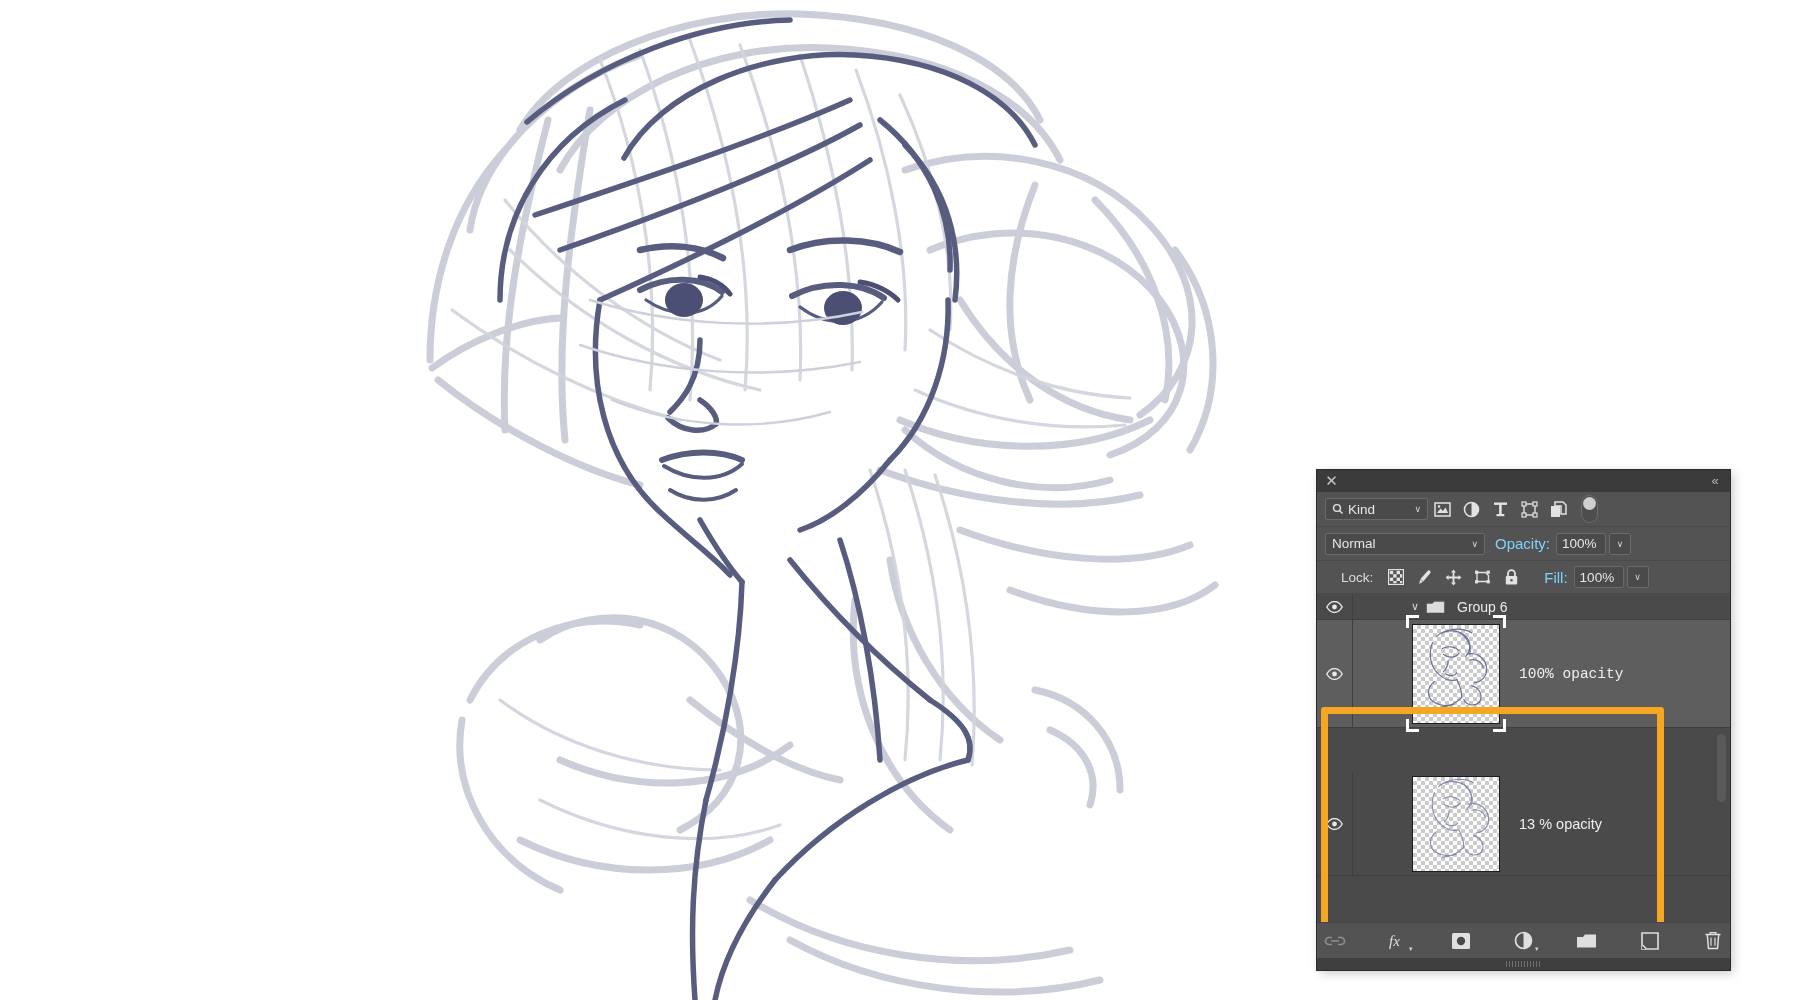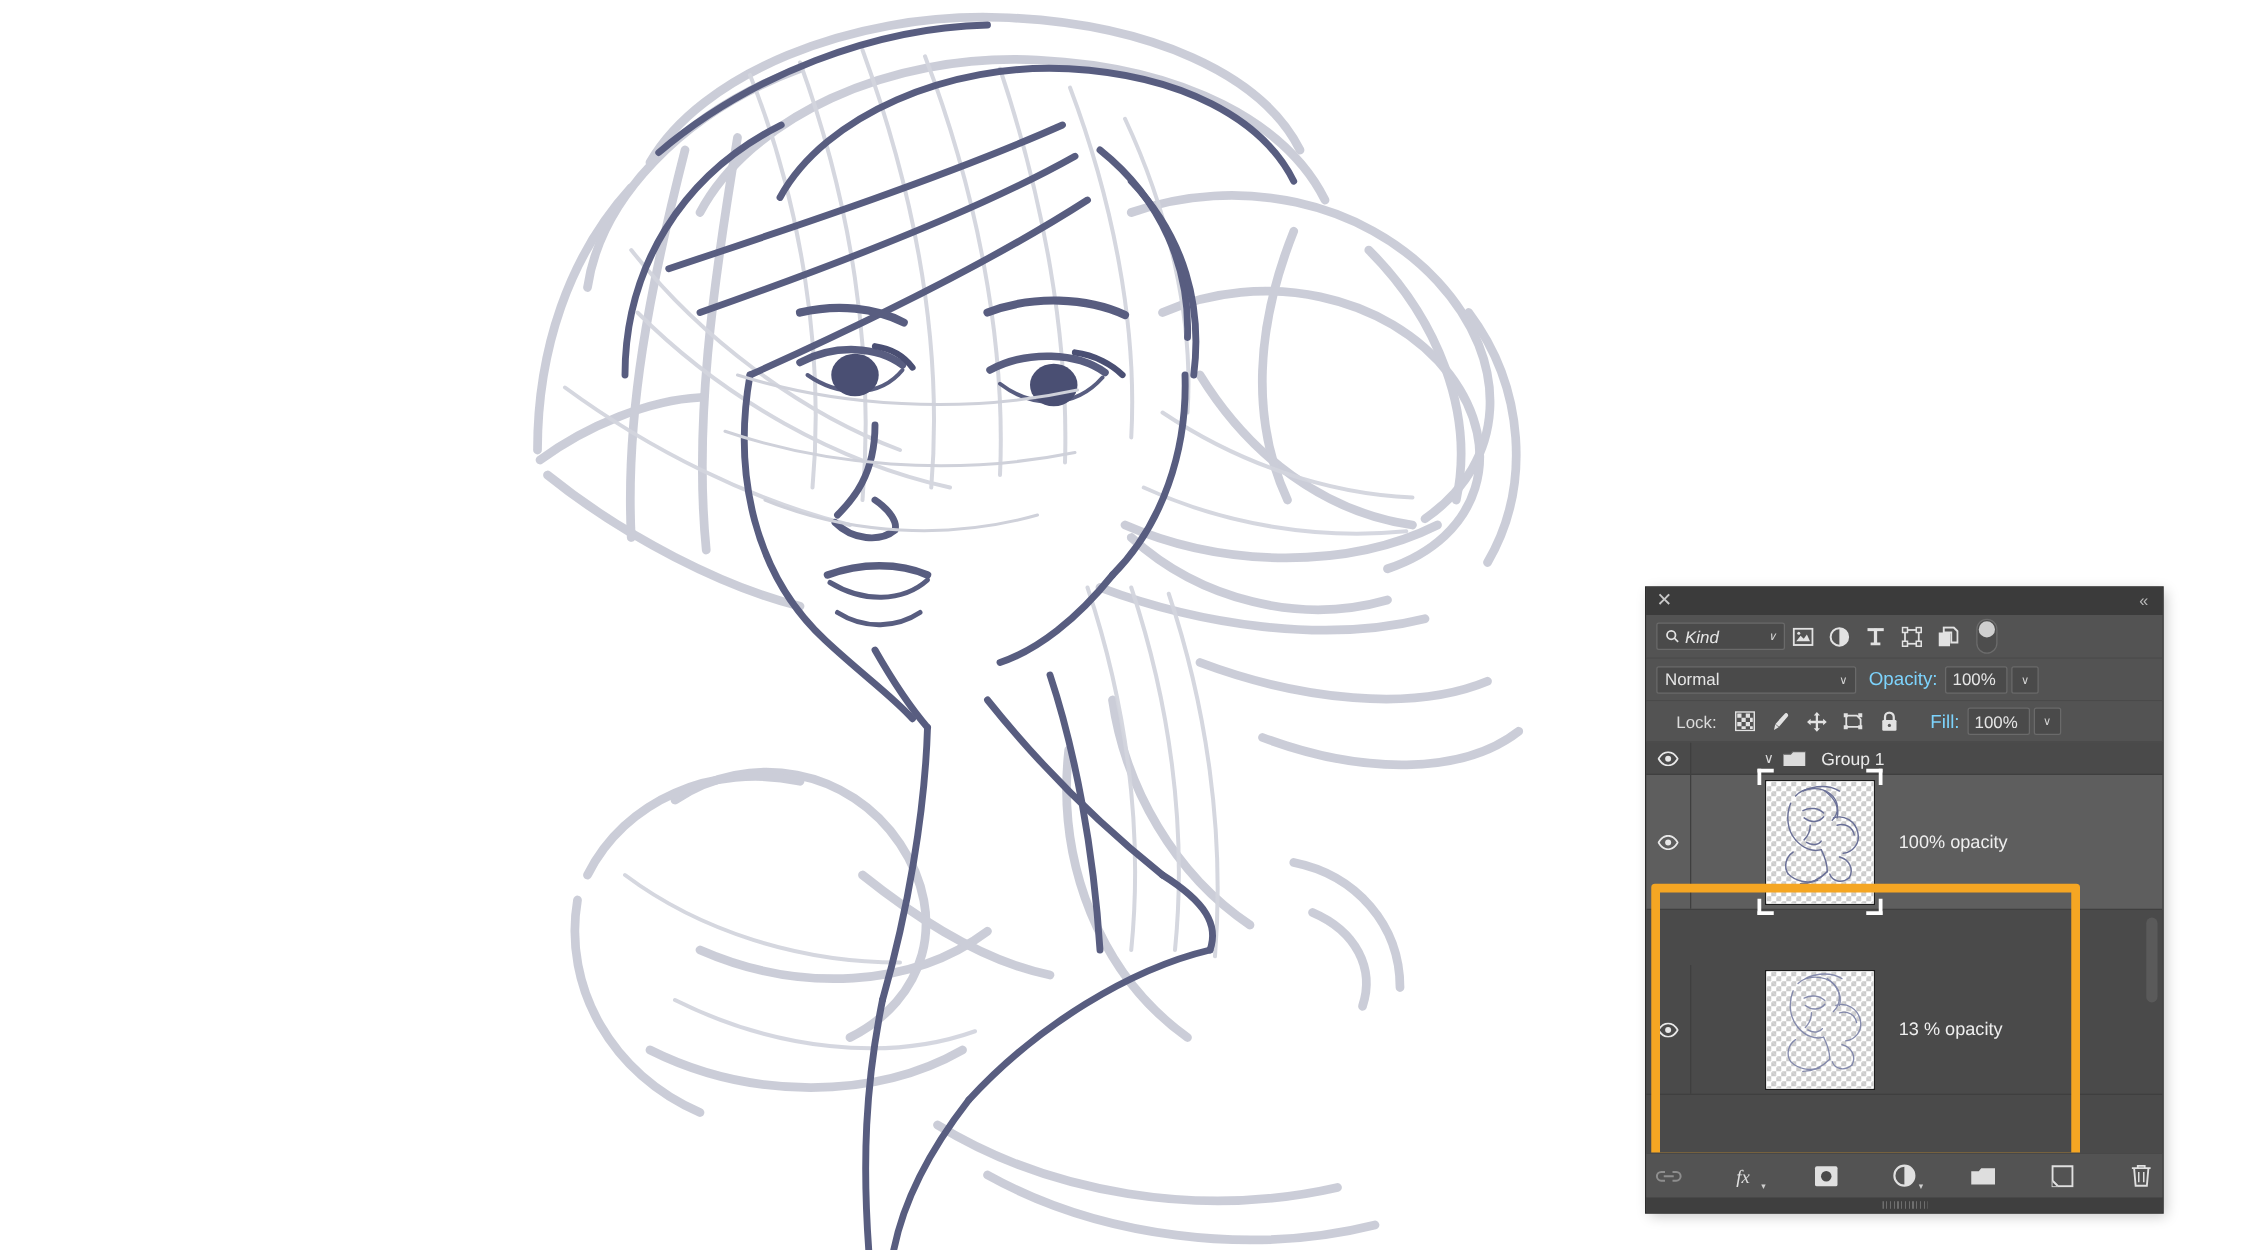--- a/index.html
+++ b/index.html
@@ -61,21 +61,21 @@
     display: flex; flex-direction: column; justify-content: space-between; padding: 1px 0;
   }
   .panel-menu-btn i { display: block; height: 2px; background: #d0d0d0; border-radius: 1px; }
 
   
   .ctl-row {
     flex: 0 0 auto; display: flex; align-items: center;
     background: #535353; border-bottom: 1px solid #4a4a4a;
     padding: 0 8px;
   }
-  .row-filter { height: 35px; font-style: italic; }
+  .row-filter { height: 35px; }
   .row-blend  { height: 34px; }
   .row-lock   { height: 33px; }
 
   .field {
     background: #4a4a4a; border: 1px solid #6a6a6a; border-radius: 2px;
     height: 22px; display: flex; align-items: center; color: #e6e6e6;
     font-size: 13.5px; padding: 0 6px;
   }
   .field.kind { width: 103px; position: relative; padding-left: 6px; }
   .field.kind .lbl { margin-left: 4px; }
@@ -109,21 +109,21 @@
 
   
   .layer-list { position: relative; flex: 1 1 auto; background: #4a4a4a; overflow: hidden; }
 
   .layer-row {
     position: relative; display: flex; align-items: center;
     border-bottom: 1px solid #3f3f3f; background: #4a4a4a;
   }
   .layer-row.group  { height: 26px; }
   .layer-row.sel    { background: #5e5e5e; }
-  .layer-row.tall   { height: 108px; }
+  .layer-row.tall   { height: 108px; font-family: Liberation Mono, monospace; }
   .layer-row.tall2  { height: 104px; margin-top: 44px; }
 
   .eye-cell {
     width: 36px; height: 100%; display: flex; align-items: center; justify-content: center;
     border-right: 1px solid #3f3f3f; cursor: pointer; flex: 0 0 36px;
   }
 
   .disclosure { width: 20px; text-align: center; color: #d9d9d9; font-size: 11px; cursor: pointer; flex: 0 0 20px; }
   .folder-ico { width: 20px; flex: 0 0 20px; display: flex; align-items: center; justify-content: center; }
   .group-name { margin-left: 12px; font-size: 14px; color: #eaeaea; }
@@ -462,21 +462,21 @@
           </svg>
         </div>
         <div style="width:52px; flex:0 0 52px;"></div>
         <div class="disclosure">∨</div>
         <div class="folder-ico">
           <svg width="19" height="14" viewBox="0 0 19 14">
             <path d="M0.8 3.2 H6.5 L8.2 1.2 H18.2 V12.8 H0.8 Z" fill="#dcdcdc"></path>
             <path d="M0.8 3.2 H6.5 L8.2 1.2 H18.2" fill="none" stroke="#5a5a5a" stroke-width="1"></path>
           </svg>
         </div>
-        <span class="group-name">Group 1</span>
+        <span class="group-name">Group 6</span>
       </div>
 
       <div class="layer-row tall sel">
         <div class="eye-cell">
           <svg width="17" height="12" viewBox="0 0 17 12">
             <path d="M0.8 6 C3 2.2 6 0.6 8.5 0.6 C11 0.6 14 2.2 16.2 6 C14 9.8 11 11.4 8.5 11.4 C6 11.4 3 9.8 0.8 6 Z" fill="none" stroke="#e8e8e8" stroke-width="1.4"></path>
             <circle cx="8.5" cy="6" r="2.4" fill="#e8e8e8"></circle>
           </svg>
         </div>
         <div class="thumb-wrap">

